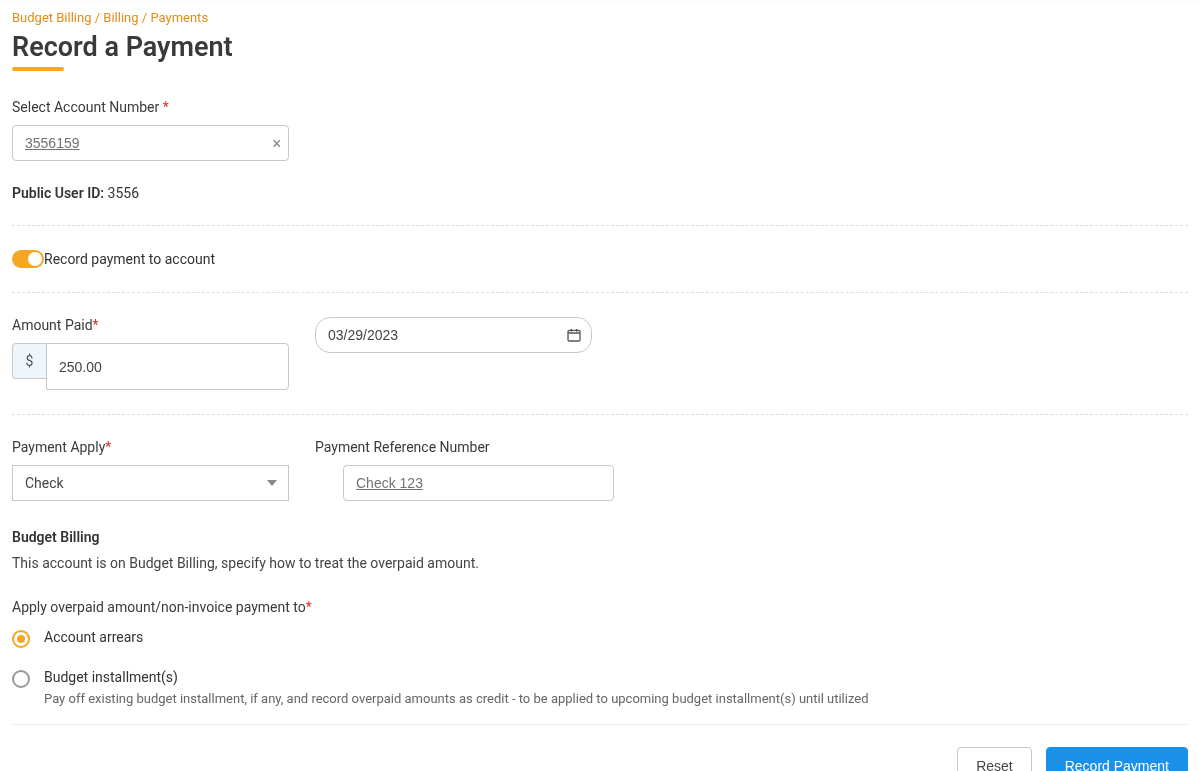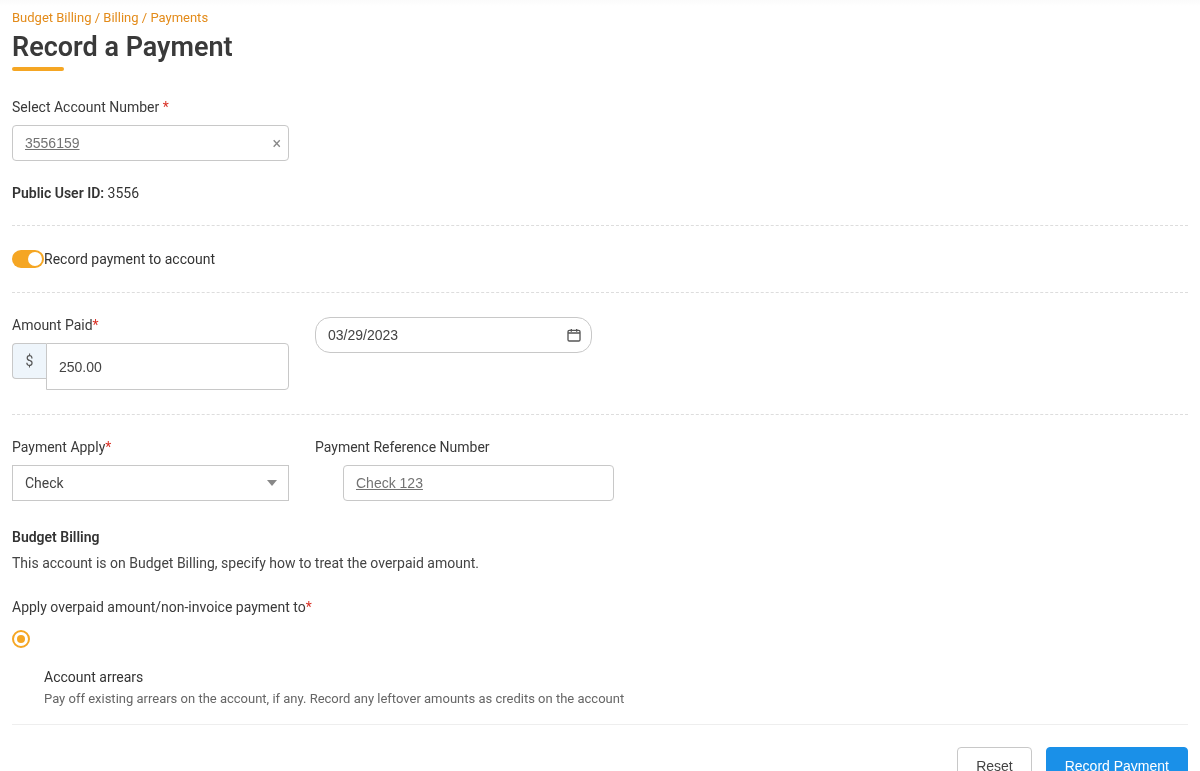--- a/index.html
+++ b/index.html
@@ -228,21 +228,21 @@
   .radio.checked::after {
     content: "";
     position: absolute;
     width: 8px;
     height: 8px;
     background: #f5a623;
     border-radius: 50%;
     top: 3px;
     left: 3px;
   }
-  .radio-text { flex: 1; margin-top: 40px; }
+  .radio-text { flex: 1; }
   .radio-title {
     font-size: 14px;
     color: #333;
     margin-bottom: 6px;
   }
   .radio-desc {
     font-size: 13px;
     color: #666;
   }
   .footer-sep {
@@ -360,24 +360,30 @@
 
   <div class="radio-group">
     <div class="radio-label-heading">
       <span>Apply overpaid amount/non-invoice payment to</span><span class="req">*</span>
     </div>
 
     <div class="radio-option">
       <div class="radio checked"></div>
       <div class="radio-text">
         <div class="radio-title">Account arrears</div>
-        <div class="radio-desc">Pay off existing arrears on the account, if any. Record any leftover amounts as credits on the account</div>
-      </div>
-    </div>
-
+      </div>
+    </div>
+
+    <div class="radio-option">
+      <div class="radio"></div>
+      <div class="radio-text">
+        <div class="radio-title">Budget installment(s)</div>
+        <div class="radio-desc">Pay off existing budget installment, if any, and record overpaid amounts as credit - to be applied to upcoming budget installment(s) until utilized</div>
+      </div>
+    </div>
   </div>
 
   <hr class="footer-sep">
 
   <div class="footer-actions">
     <button class="btn">Reset</button>
     <button class="btn btn-primary">Record Payment</button>
   </div>
 </div>
 

